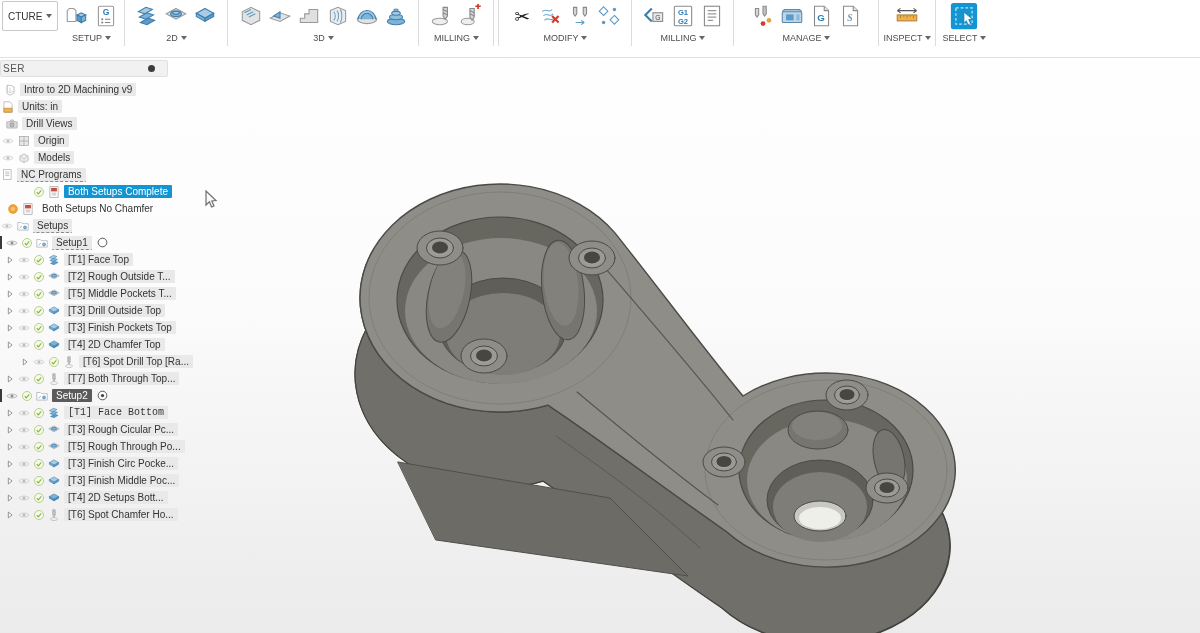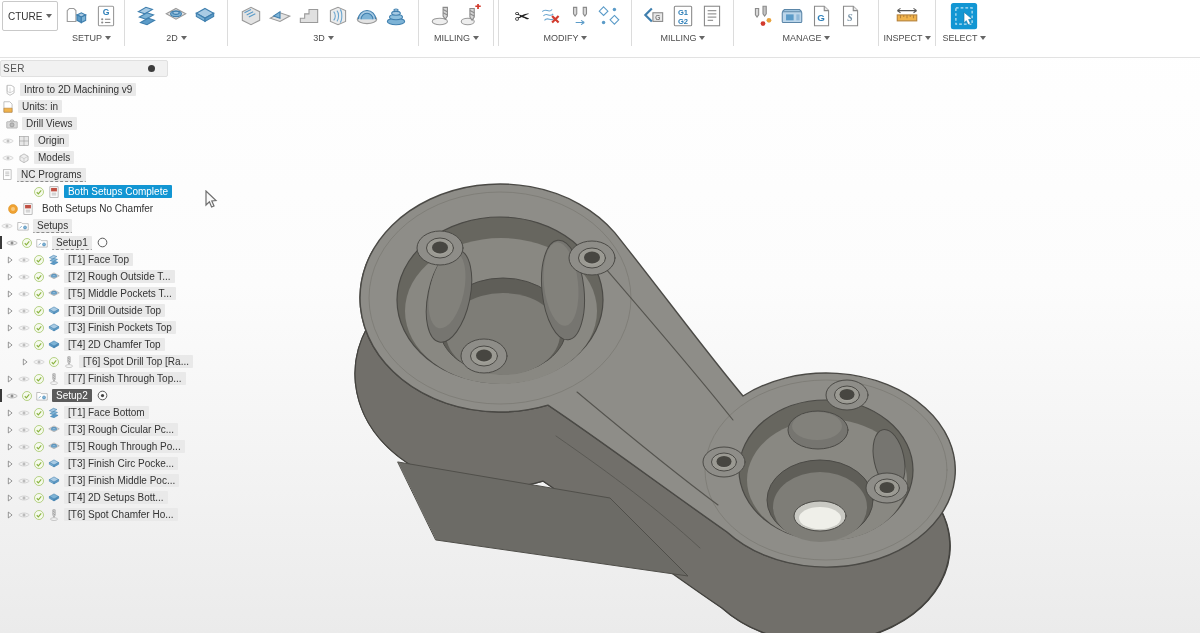--- a/index.html
+++ b/index.html
@@ -783,21 +783,21 @@
               <path d="M7.5 12.5l3.2 3.2 5.8-7" fill="none" stroke="#8ab33f" stroke-width="2.2"></path>
             </svg>
           </span>
           <span class="icn mk" style="width: 14px; height: 14px; margin-right: 3px;">
             <svg viewBox="0 0 24 24">
               <path d="M10 3h4v9l-2 4-2-4z" fill="#ddd" stroke="#888"></path>
               <path d="M10 5l4 3M10 9l4 3" stroke="#888"></path>
               <ellipse cx="12" cy="19" rx="6" ry="2.5" fill="none" stroke="#aaa"></ellipse>
             </svg>
           </span>
-          <span class="chip gray">[T7] Finish Through Top...</span>
+          <span class="chip gray">[T7] Both Through Top...</span>
         </div>
         <div class="trow" style="padding-left: 0px;">
           <span class="vbar"></span>
           <span class="icn mk" style="width: 14px; height: 14px;">
             <svg viewBox="0 0 24 24">
               <path d="M3 12c3.5-4.5 14.5-4.5 18 0-3.5 4.5-14.5 4.5-18 0z" fill="#f2f2f2" stroke="#8f8f8f"></path>
               <circle cx="12" cy="12" r="2.6" fill="#8f8f8f"></circle>
             </svg>
           </span>
           <span class="icn mk" style="width: 12px; height: 12px;">
@@ -814,21 +814,21 @@
             </svg>
           </span>
           <span class="chip dark">Setup2</span>
           <span class="icn" style="width: 13px; height: 13px; margin-left: 4px;">
             <svg viewBox="0 0 24 24">
               <circle cx="12" cy="12" r="8" fill="#fdfdfd" stroke="#555" stroke-width="1.8"></circle>
               <circle cx="12" cy="12" r="3" fill="#444"></circle>
             </svg>
           </span>
         </div>
-        <div class="trow" style="padding-left: 5px;">
+        <div class="trow" style="padding-left: 5px; font-family: Liberation Mono, monospace;">
           <span class="icn mk" style="width: 10px; height: 10px;">
             <svg viewBox="0 0 24 24">
               <path d="M8 5l9 7-9 7z" fill="#fdfdfd" stroke="#666" stroke-width="1.6"></path>
             </svg>
           </span>
           <span class="icn mk dim" style="width: 14px; height: 14px;">
             <svg viewBox="0 0 24 24">
               <path d="M3 12c3.5-4.5 14.5-4.5 18 0-3.5 4.5-14.5 4.5-18 0z" fill="#f2f2f2" stroke="#8f8f8f"></path>
               <circle cx="12" cy="12" r="2.6" fill="#8f8f8f"></circle>
             </svg>

